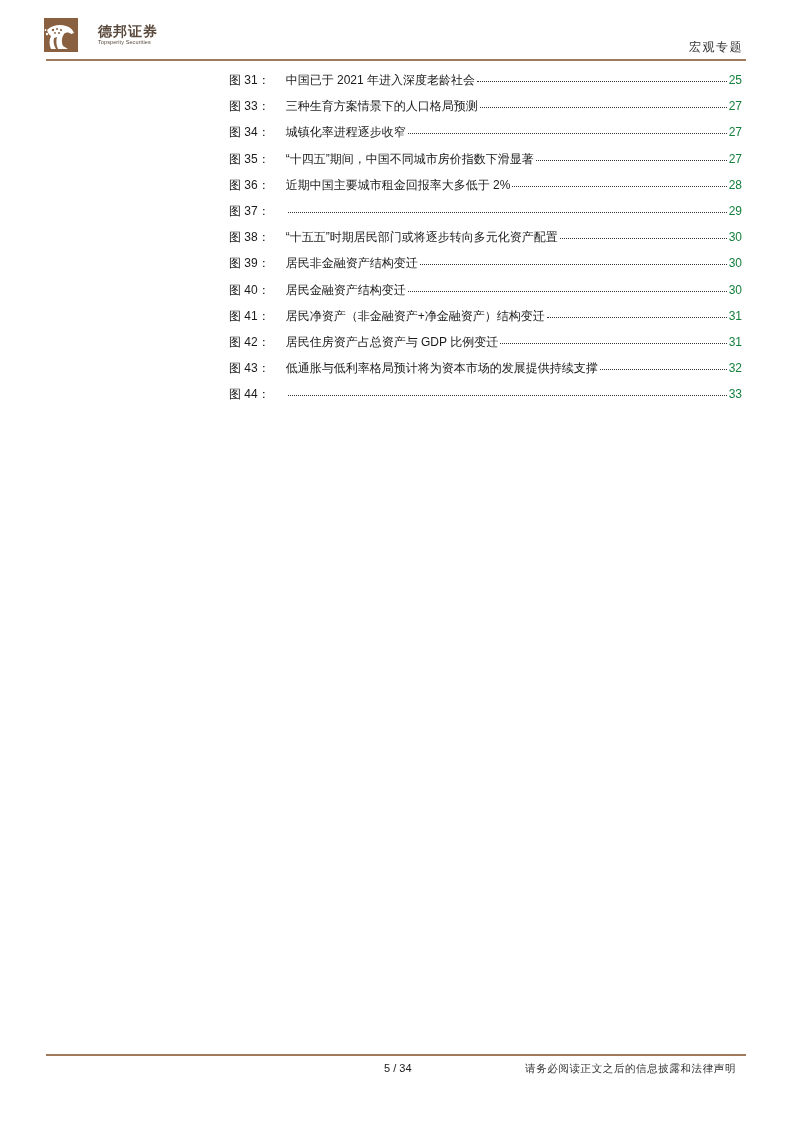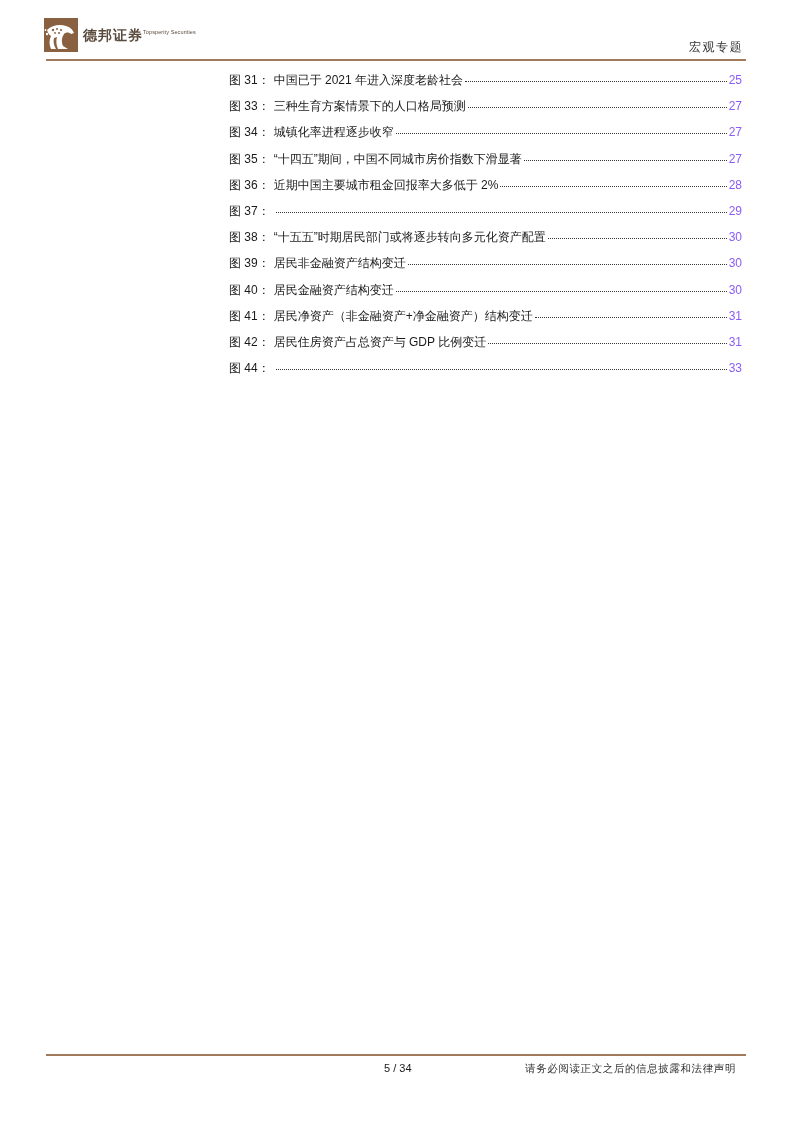--- a/index.html
+++ b/index.html
@@ -33,23 +33,23 @@
       height: 34px;
       background: #8a6140;
       position: relative;
       overflow: hidden;
     }
     .logo-mark svg {
       position: absolute;
       left: 0; top: 0;
     }
     .logo-text {
-      margin-left: 5px;
+      margin-left: 20px;
       display: flex;
-      flex-direction: row;
+      flex-direction: column;
       line-height: 1;
     }
     .logo-cn {
       font-size: 14px;
       font-weight: bold;
       color: #5a4a3d;
       letter-spacing: 1px;
     }
     .logo-en {
       font-size: 5.5px;
@@ -86,33 +86,33 @@
       height: 26.2px;
       font-size: 12px;
       white-space: nowrap;
     }
     .toc-label {
       flex: 0 0 auto;
       color: #1a1a1a;
     }
     .toc-prefix {
       flex: 0 0 auto;
-      margin-right: 4px;
+      margin-right: 16px;
     }
     .toc-dots {
       flex: 1 1 auto;
       overflow: hidden;
       border-bottom: 1px dotted #333;
       margin: 0 2px;
       height: 0;
       transform: translateY(-2px);
     }
     .toc-page {
       flex: 0 0 auto;
-      color: #8b5cf6;
+      color: #15803d;
       font-size: 12px;
       text-align: center;
     }
     .footer-rule {
       position: absolute;
       left: 46px;
       top: 1054px;
       width: 700px;
       height: 2px;
       background: #a07a5a;
@@ -220,20 +220,26 @@
     <span class="toc-dots"></span>
     <span class="toc-page">31</span>
   </div>
   <div class="toc-row">
     <span class="toc-prefix">图 42：</span>
     <span class="toc-label">居民住房资产占总资产与 GDP 比例变迁</span>
     <span class="toc-dots"></span>
     <span class="toc-page">31</span>
   </div>
   <div class="toc-row">
+    <span class="toc-prefix">图 43：</span>
+    <span class="toc-label">低通胀与低利率格局预计将为资本市场的发展提供持续支撑</span>
+    <span class="toc-dots"></span>
+    <span class="toc-page">32</span>
+  </div>
+  <div class="toc-row">
     <span class="toc-prefix">图 44：</span>
     <span class="toc-dots"></span>
     <span class="toc-page">33</span>
   </div>
 </div>
 
 <div class="footer-rule"></div>
 <div class="footer-page">5 / 34</div>
 <div class="footer-note">请务必阅读正文之后的信息披露和法律声明</div>
 

